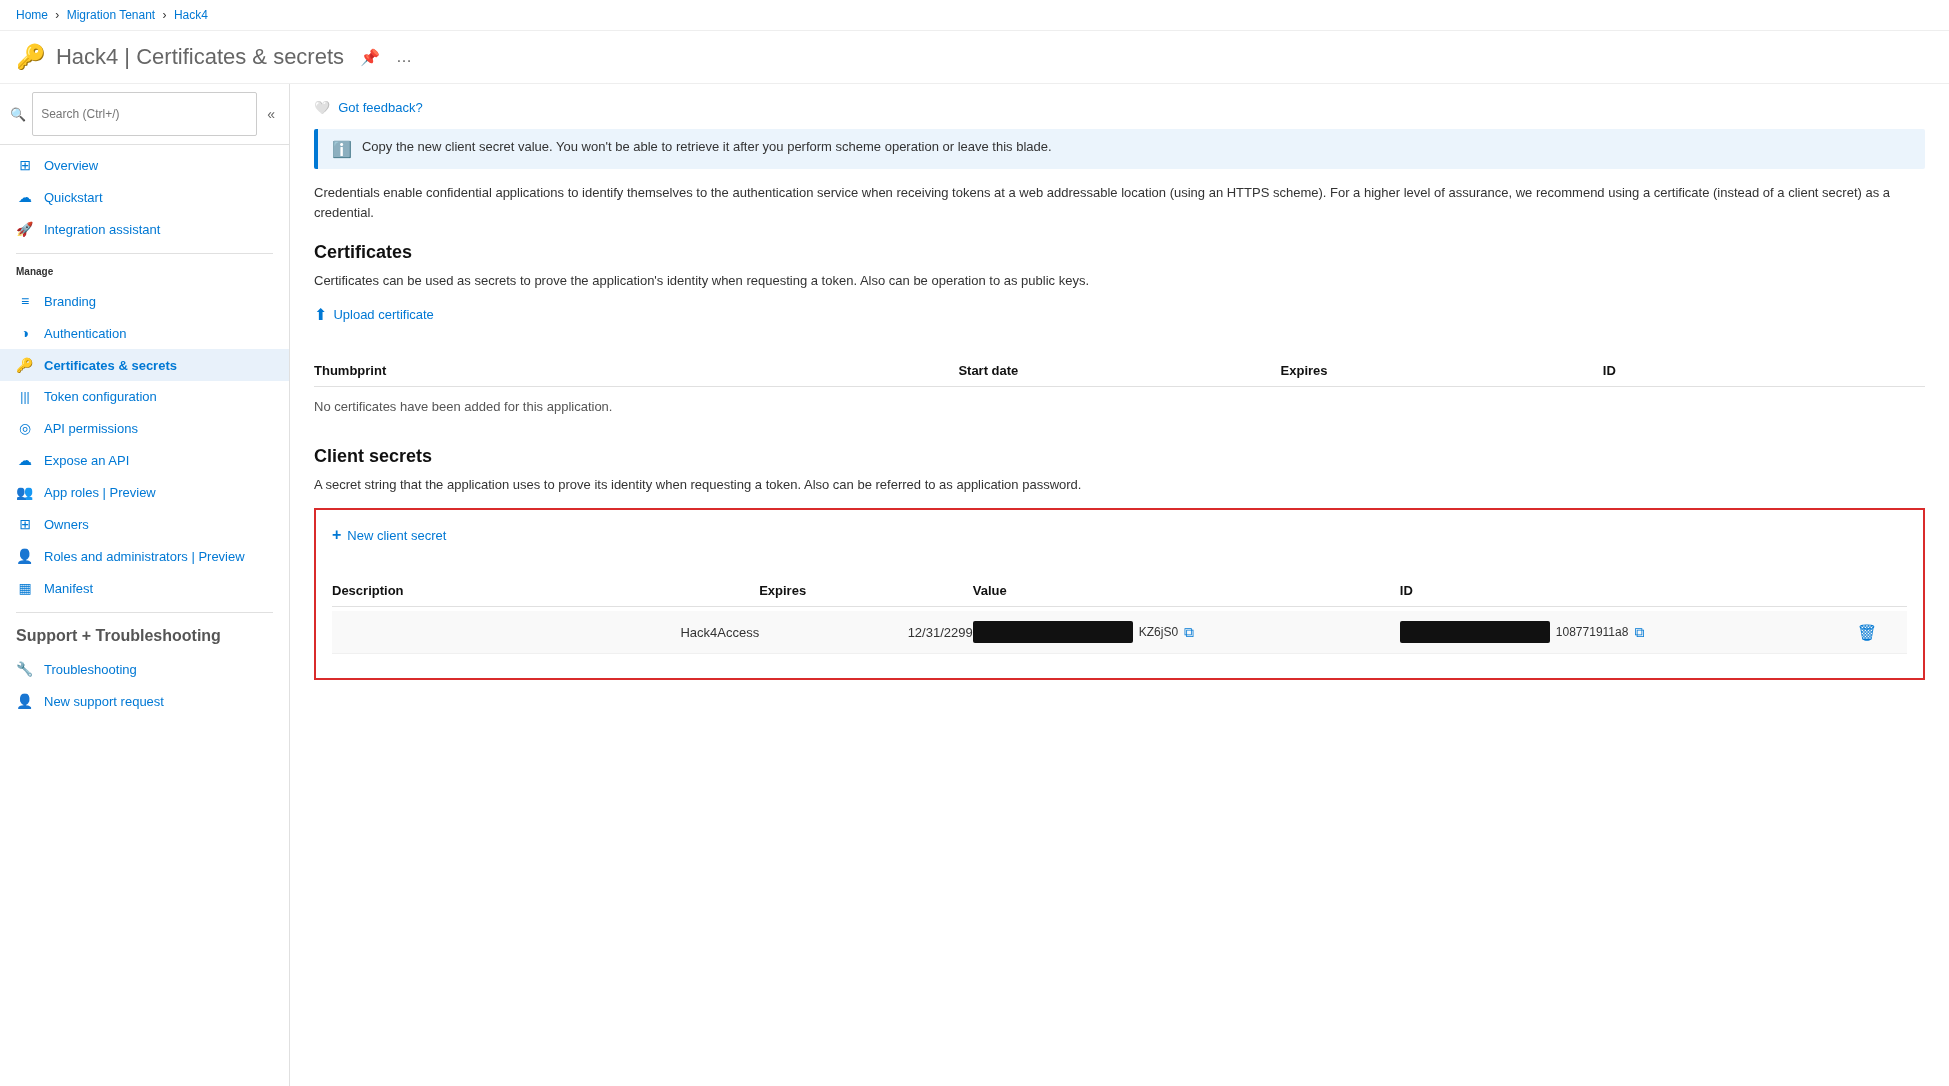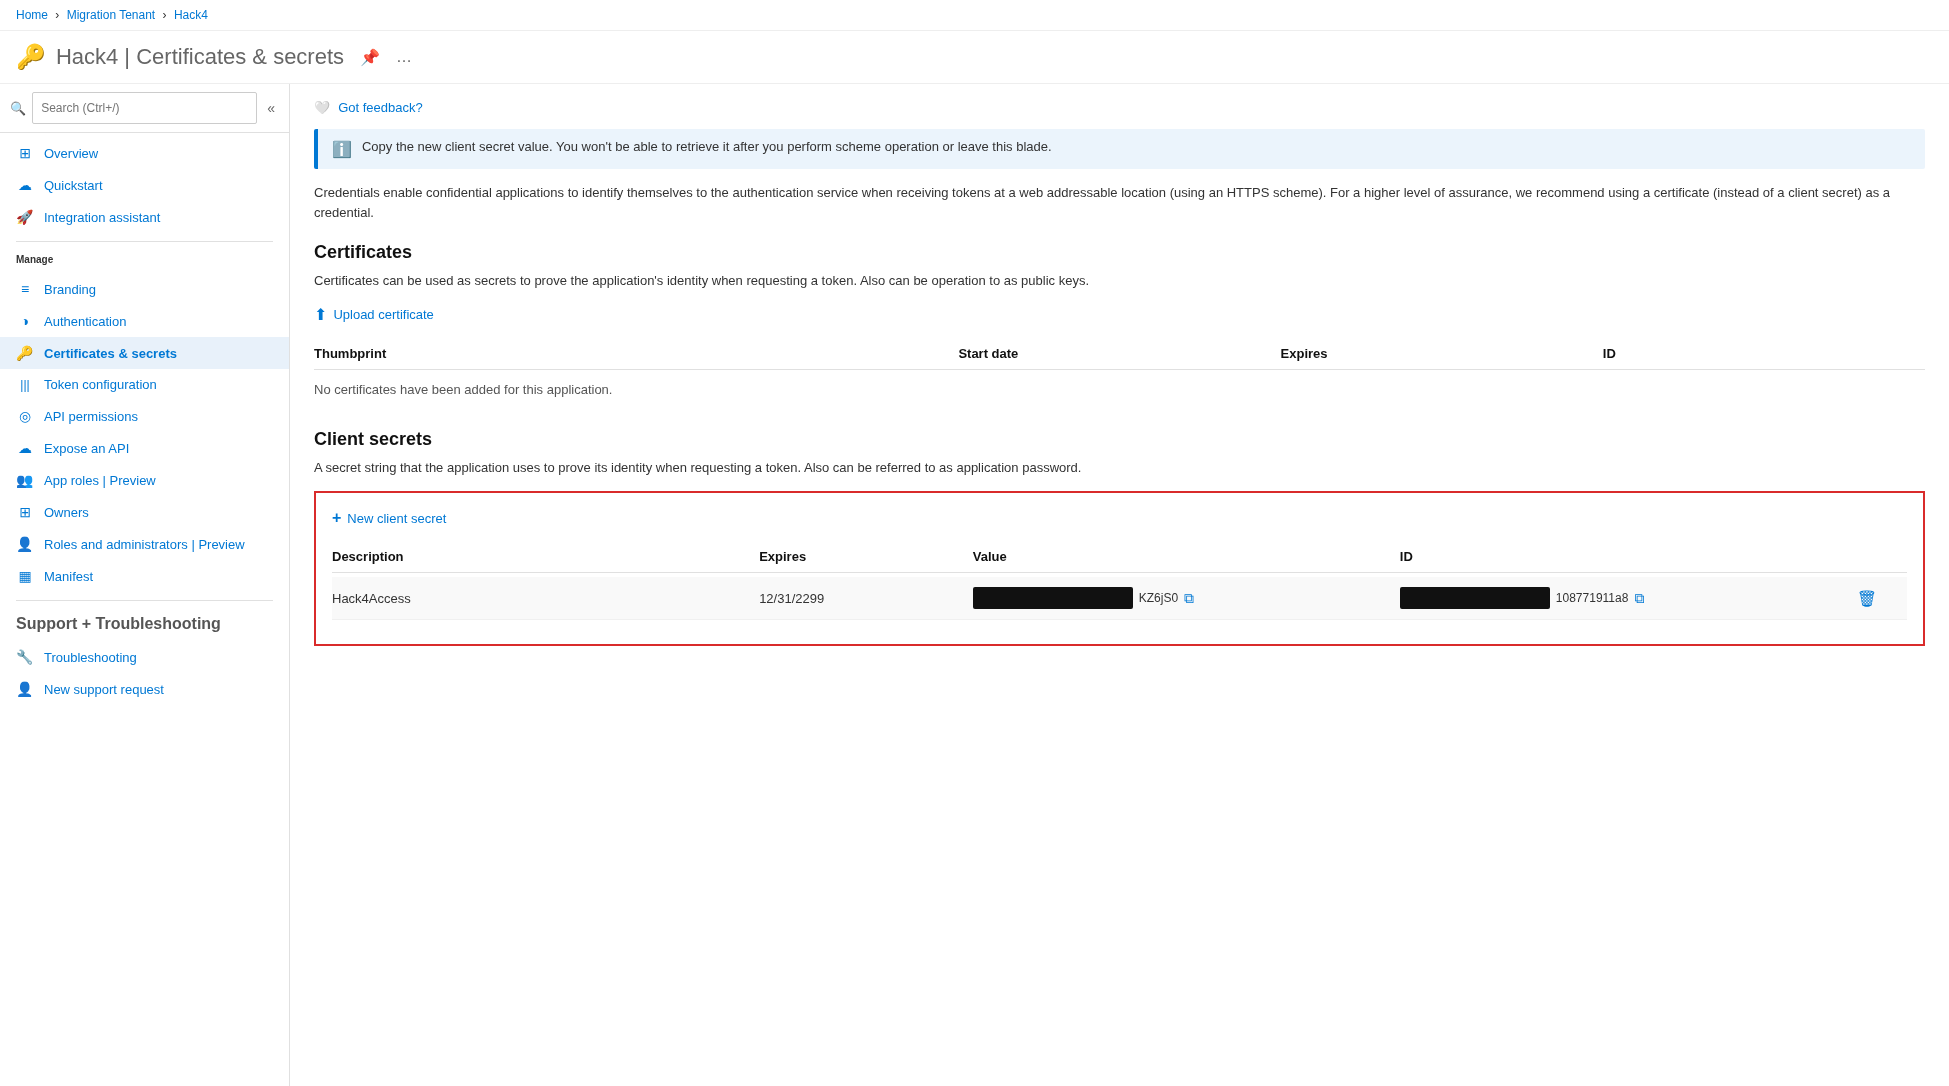--- a/index.html
+++ b/index.html
@@ -16,21 +16,21 @@
     .page-header-icon { color: #f0a30a; font-size: 24px; }
     .page-header-title { font-size: 22px; font-weight: 600; color: #111; }
     .page-header-title span { color: #666; font-weight: 400; }
     .pin-icon, .more-icon { color: #666; cursor: pointer; font-size: 16px; margin-left: 6px; }
     
     .main-layout { display: flex; flex: 1; overflow: hidden; }
     
     .sidebar { width: 290px; min-width: 290px; border-right: 1px solid #e0e0e0; display: flex; flex-direction: column; overflow-y: auto; background: #fff; }
     
     .search-bar { display: flex; align-items: center; padding: 8px 10px; border-bottom: 1px solid #e0e0e0; gap: 6px; }
-    .search-input { flex: 1; border: 1px solid #ccc; border-radius: 2px; padding: 8px 8px; font-size: 12px; color: #555; }
+    .search-input { flex: 1; border: 1px solid #ccc; border-radius: 2px; padding: 14px 8px; font-size: 12px; color: #555; }
     .collapse-btn { color: #666; cursor: pointer; font-size: 14px; padding: 2px 4px; }
     
     .nav-section { padding: 4px 0; }
     .nav-divider { border: none; border-top: 1px solid #e0e0e0; margin: 4px 16px; }
     
     .nav-item { display: flex; align-items: center; padding: 8px 16px; cursor: pointer; gap: 10px; color: #0078d4; font-size: 13px; }
     .nav-item.active { background: #e8f1fa; color: #0078d4; font-weight: 500; }
     .nav-item .nav-icon { font-size: 14px; width: 18px; text-align: center; flex-shrink: 0; }
     .nav-item .nav-label { color: #0078d4; }
     .nav-item.active .nav-label { color: #0078d4; font-weight: 600; }
@@ -47,31 +47,31 @@
     
     .section-title { font-size: 18px; font-weight: 600; color: #111; margin-bottom: 8px; }
     .section-desc { font-size: 13px; color: #333; margin-bottom: 14px; line-height: 1.5; }
     
     .action-link { display: inline-flex; align-items: center; gap: 6px; color: #0078d4; cursor: pointer; font-size: 13px; margin-bottom: 14px; }
     
     .table-container { margin-bottom: 8px; }
     .table-header { display: grid; padding: 8px 0; border-bottom: 1px solid #e0e0e0; margin-bottom: 4px; }
     .cert-table-header { grid-template-columns: 2fr 1fr 1fr 1fr; }
     .secret-table-header { grid-template-columns: 2fr 1fr 2fr 2fr 80px; }
-    .table-header-cell { font-size: 13px; font-weight: 600; color: #111; }
+    .table-header-cell { font-size: 13px; font-weight: 600; color: #111; margin-top: 17px; }
     .table-empty { font-size: 13px; color: #555; padding: 8px 0; }
     
     .secrets-section { margin-top: 24px; }
     
     .highlighted-box { border: 2px solid #d92b2b; padding: 16px; margin-top: 8px; }
     
     .new-secret-btn { display: inline-flex; align-items: center; gap: 6px; color: #0078d4; cursor: pointer; font-size: 13px; margin-bottom: 14px; }
     
     .table-row { display: grid; align-items: center; padding: 10px 0; border-bottom: 1px solid #f0f0f0; background: #f9f9f9; }
-    .secret-row { grid-template-columns: 2fr 1fr 2fr 2fr 80px; }
+    .secret-row { grid-template-columns: 2fr 1fr 2fr 2fr 80px; text-align: right; }
     .table-cell { font-size: 13px; color: #333; overflow: hidden; text-overflow: ellipsis; white-space: nowrap; }
     
     .masked-value { display: flex; align-items: center; gap: 6px; }
     .black-box { background: #111; color: #111; display: inline-block; height: 22px; border-radius: 2px; }
     .black-box-wide { width: 160px; }
     .black-box-id { width: 150px; }
     .partial-text { font-size: 12px; color: #333; }
     .copy-icon { color: #0078d4; cursor: pointer; font-size: 14px; }
     .delete-icon { color: #0078d4; cursor: pointer; font-size: 16px; }
     

